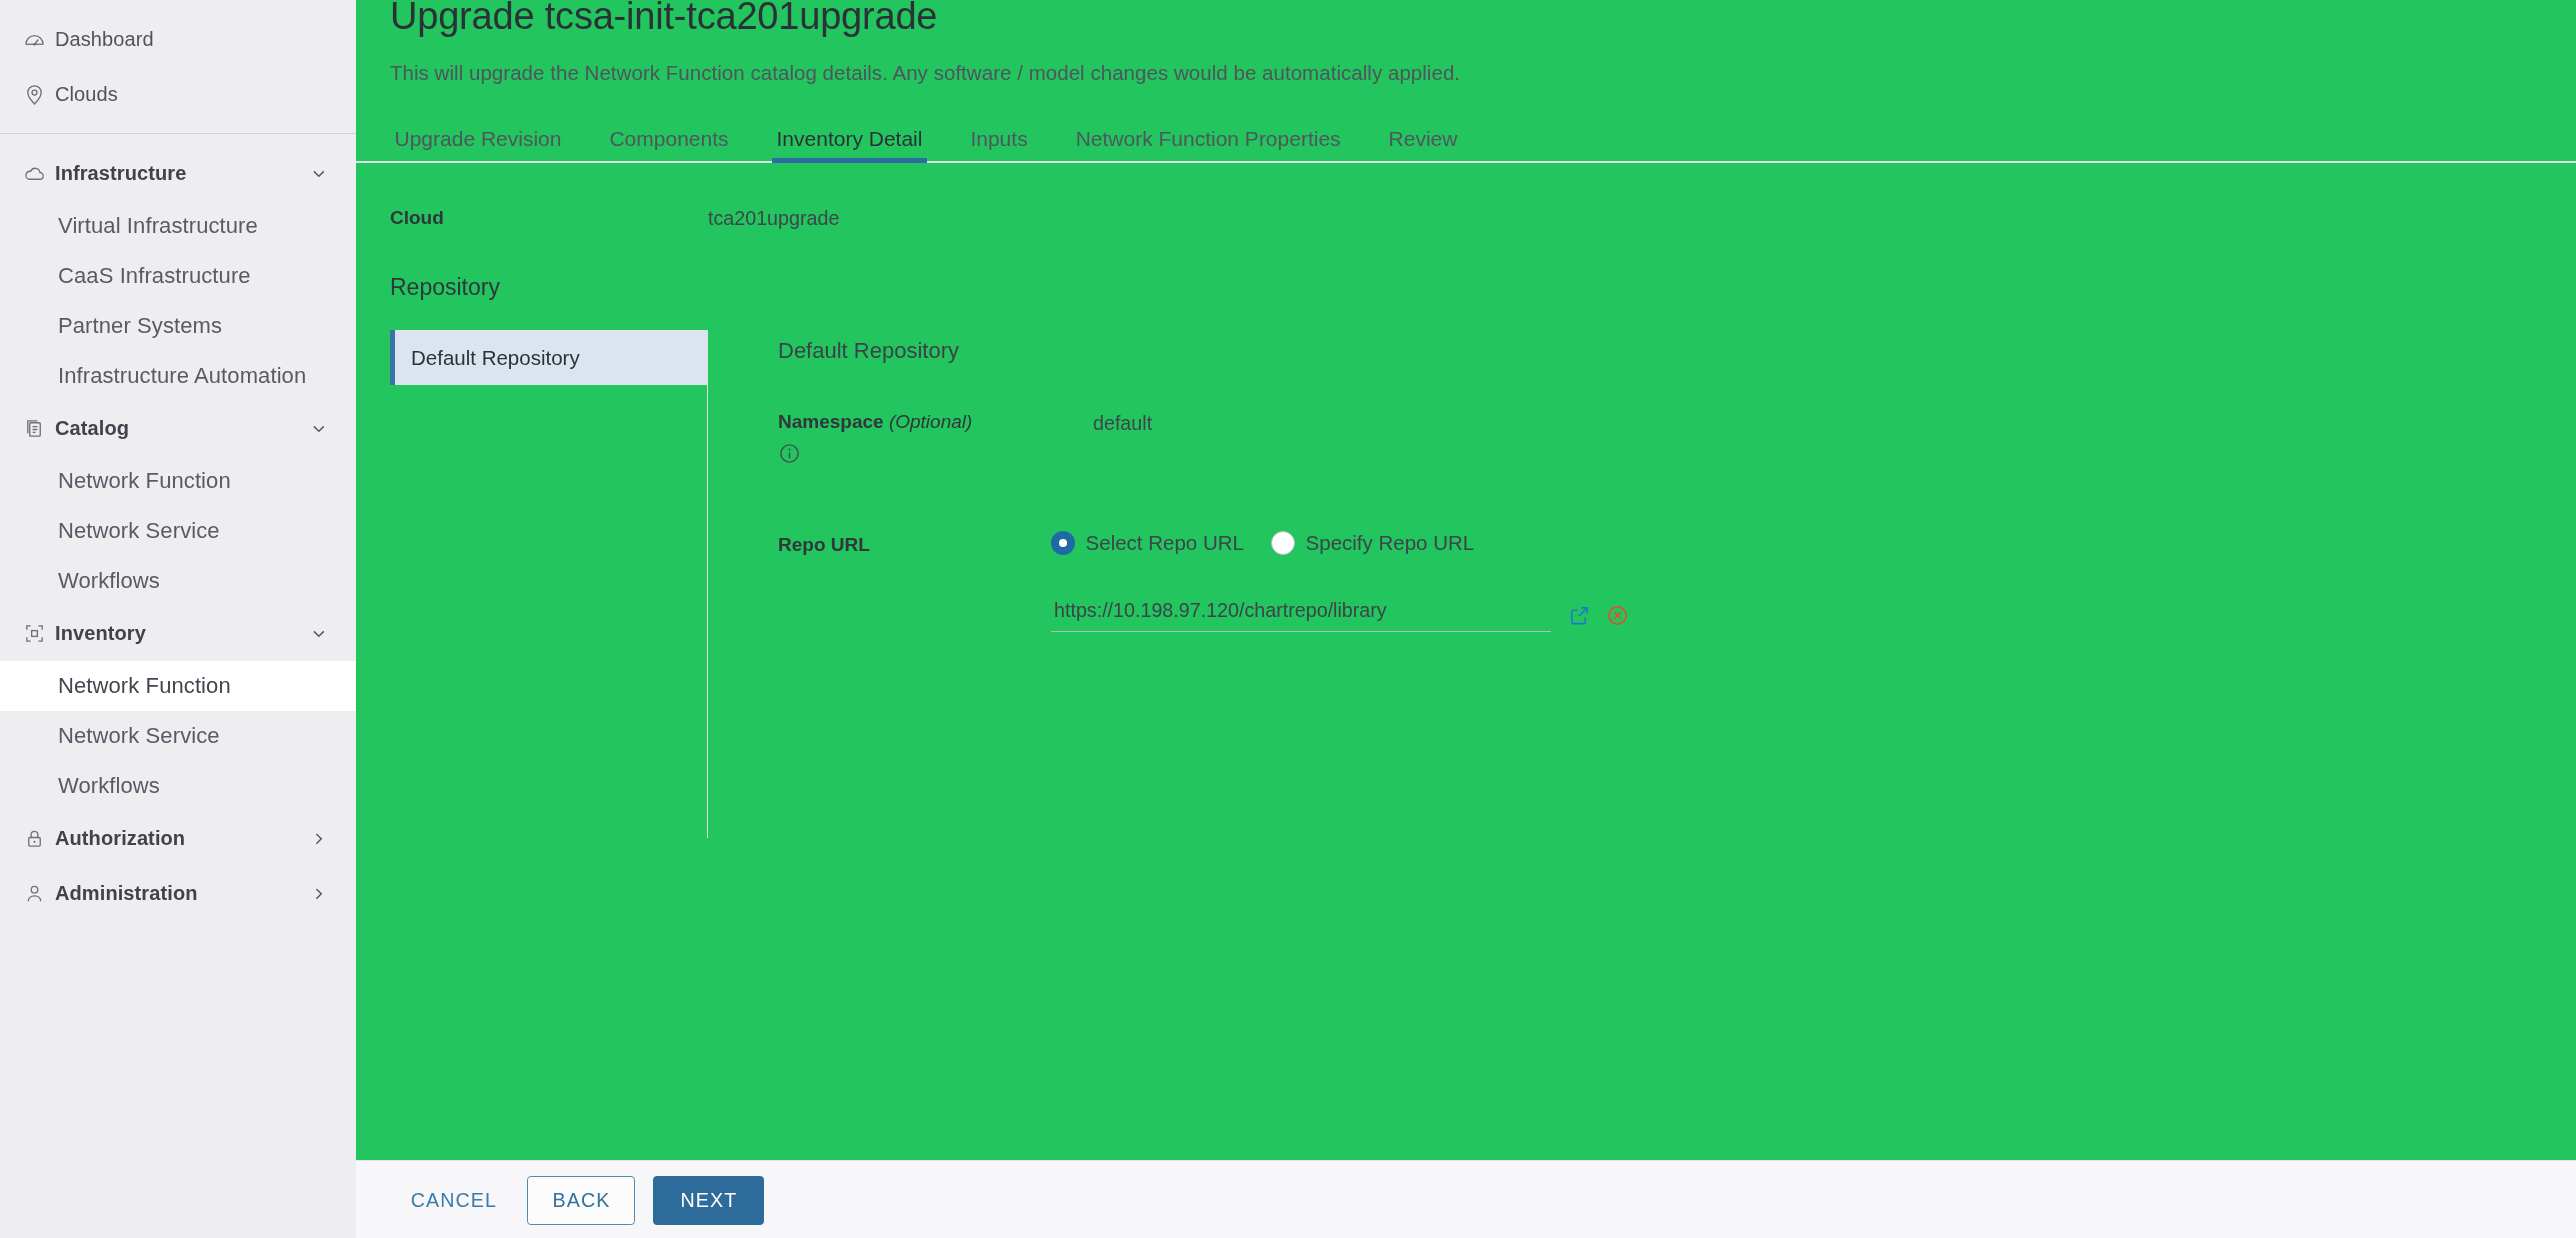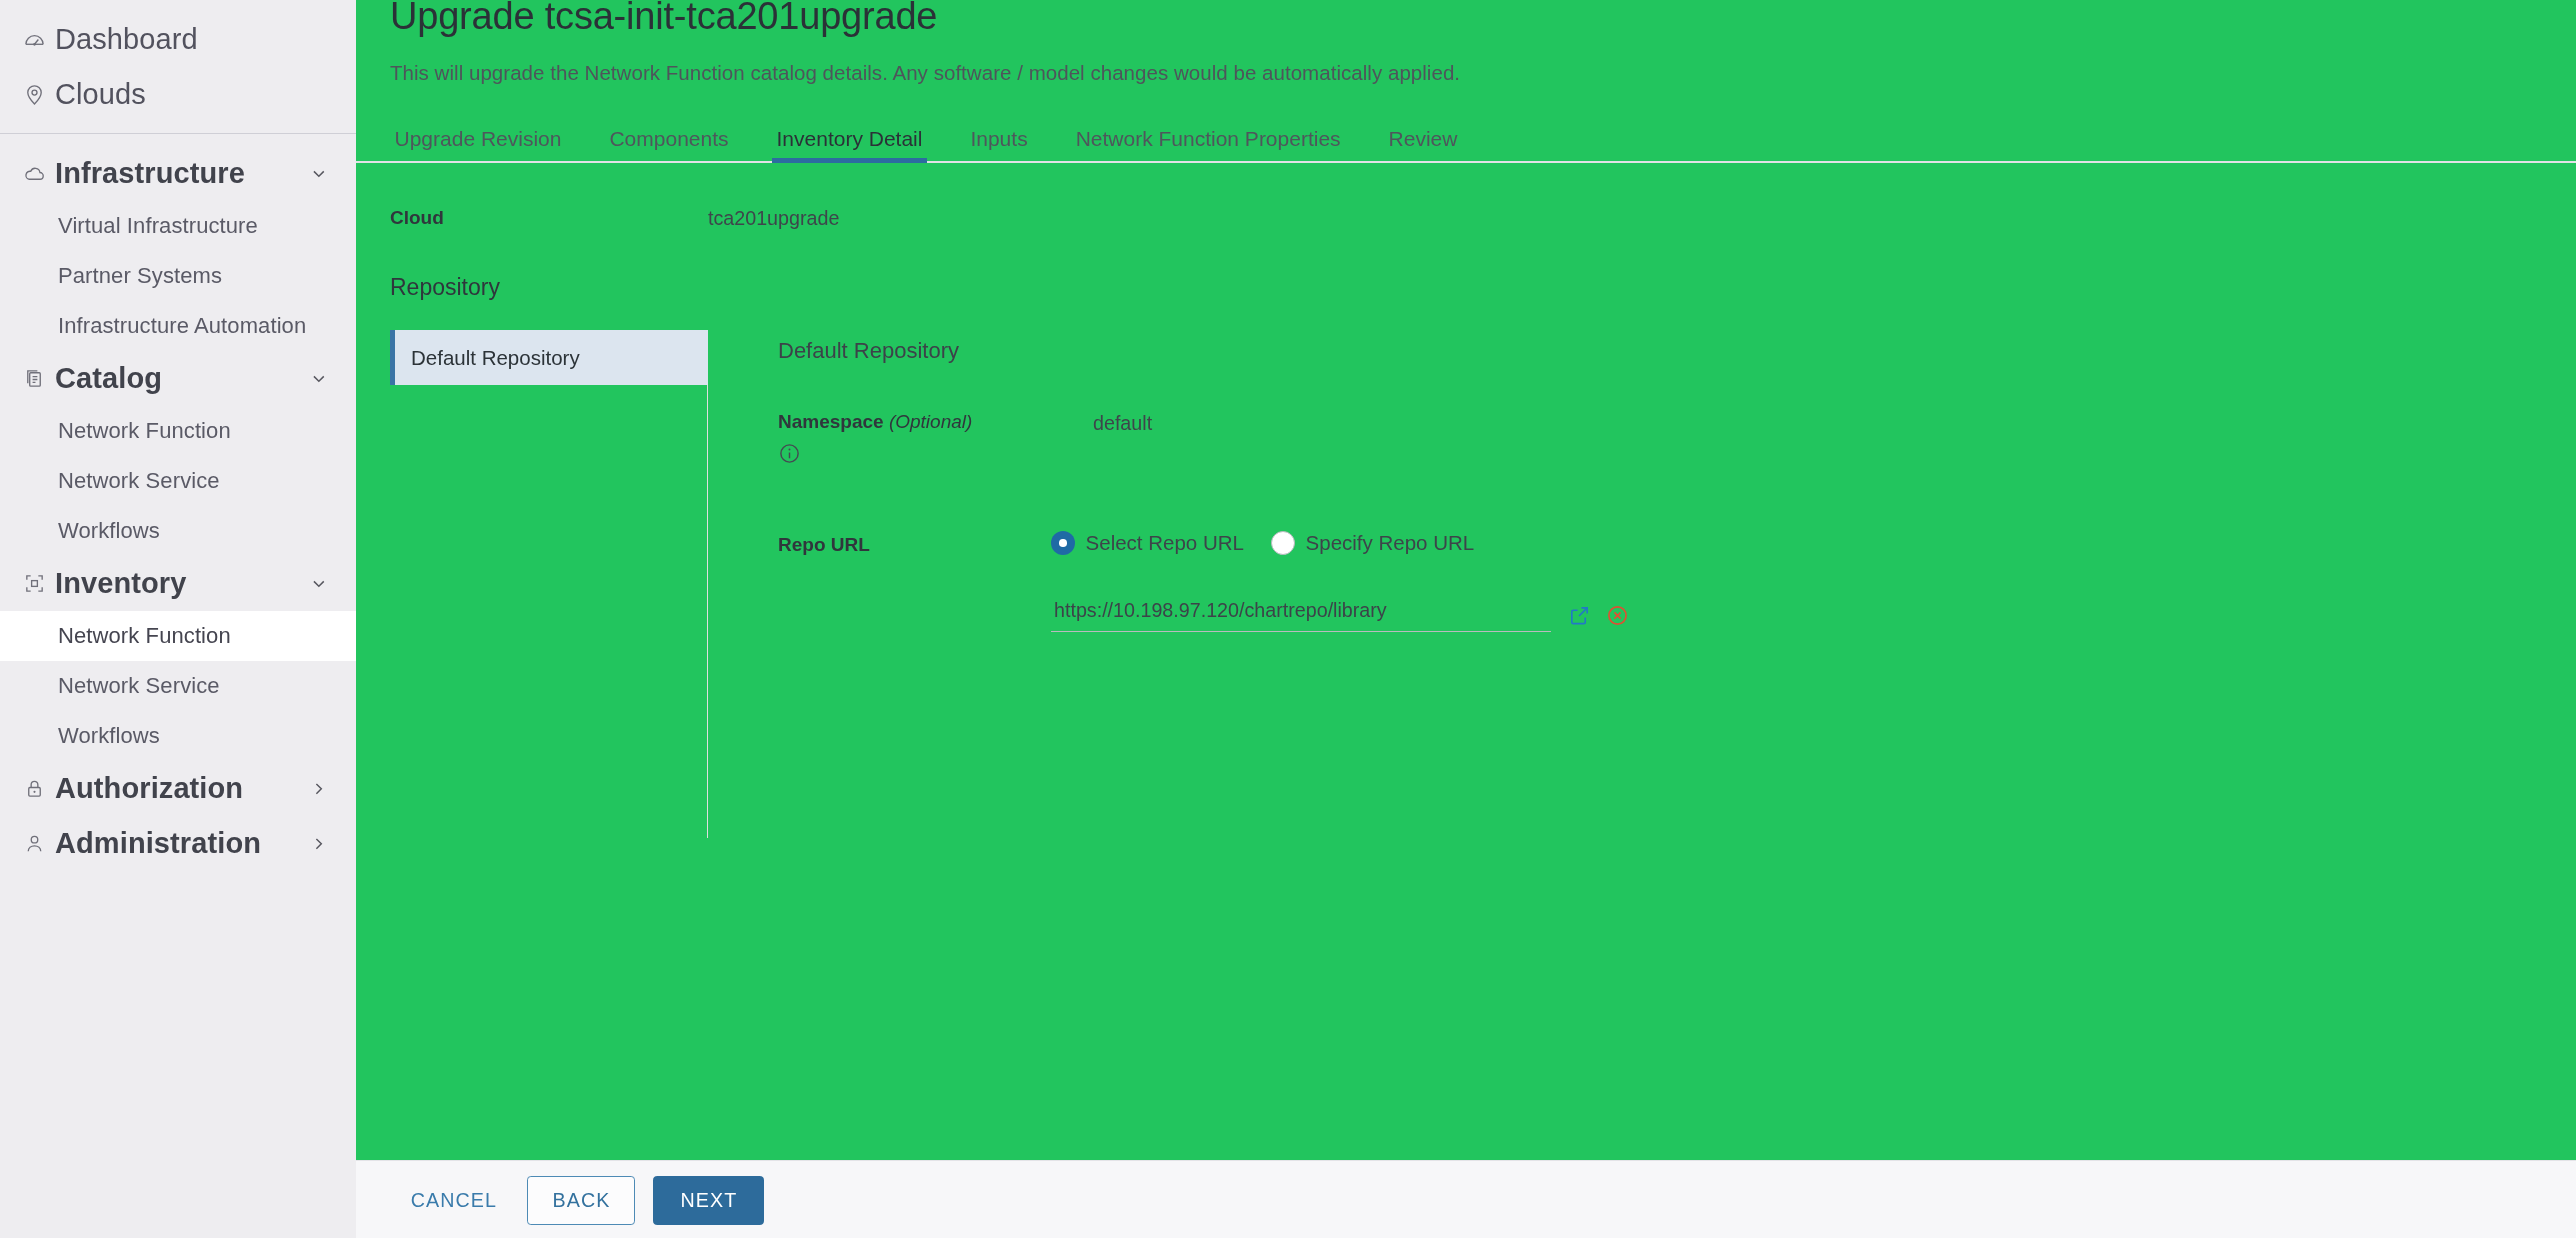--- a/index.html
+++ b/index.html
@@ -57,21 +57,21 @@
   .nav-row .ico {
     width: 32px;
     min-width: 32px;
     display: flex;
     align-items: center;
     justify-content: flex-start;
     color: #70707a;
   }
 
   .nav-row .lbl {
-    font-size: 29px;
+    font-size: 20px;
     color: #52525e;
     letter-spacing: 0.1px;
   }
 
   .nav-row.group > .lbl {
     font-weight: bold;
     color: #41434c;
   }
 
   .nav-row .chev {
@@ -459,20 +459,23 @@
       <span class="lbl">Infrastructure</span>
       <span class="chev">
         <svg width="19.7" height="19.7" viewBox="0 0 24 24" fill="none" stroke="#57575f" stroke-width="1.8">
             <path d="M6 9l6 6 6-6"></path>
           </svg>
       </span>
     </div>
 
     <div class="nav-row child">
       <span class="lbl">Virtual Infrastructure</span>
+    </div>
+    <div class="nav-row child">
+      <span class="lbl">CaaS Infrastructure</span>
     </div>
     <div class="nav-row child">
       <span class="lbl">Partner Systems</span>
     </div>
     <div class="nav-row child">
       <span class="lbl">Infrastructure Automation</span>
     </div>
 
     <div class="nav-row group">
       <span class="ico">

